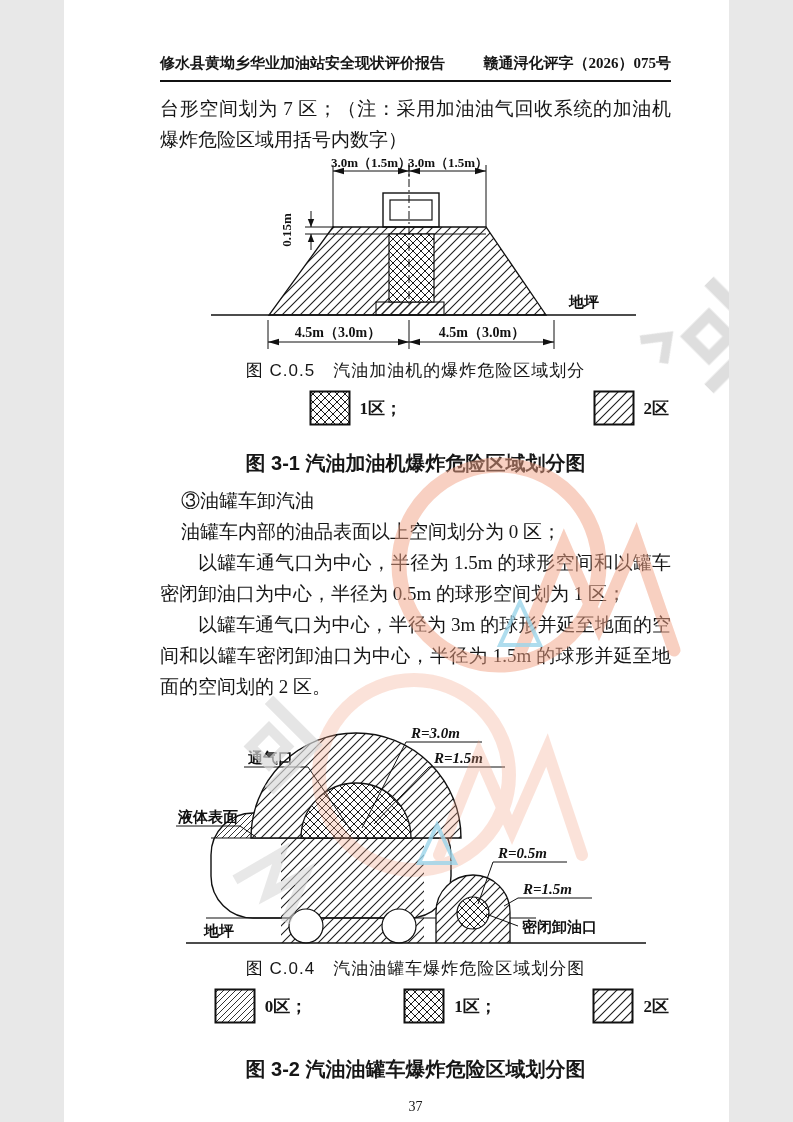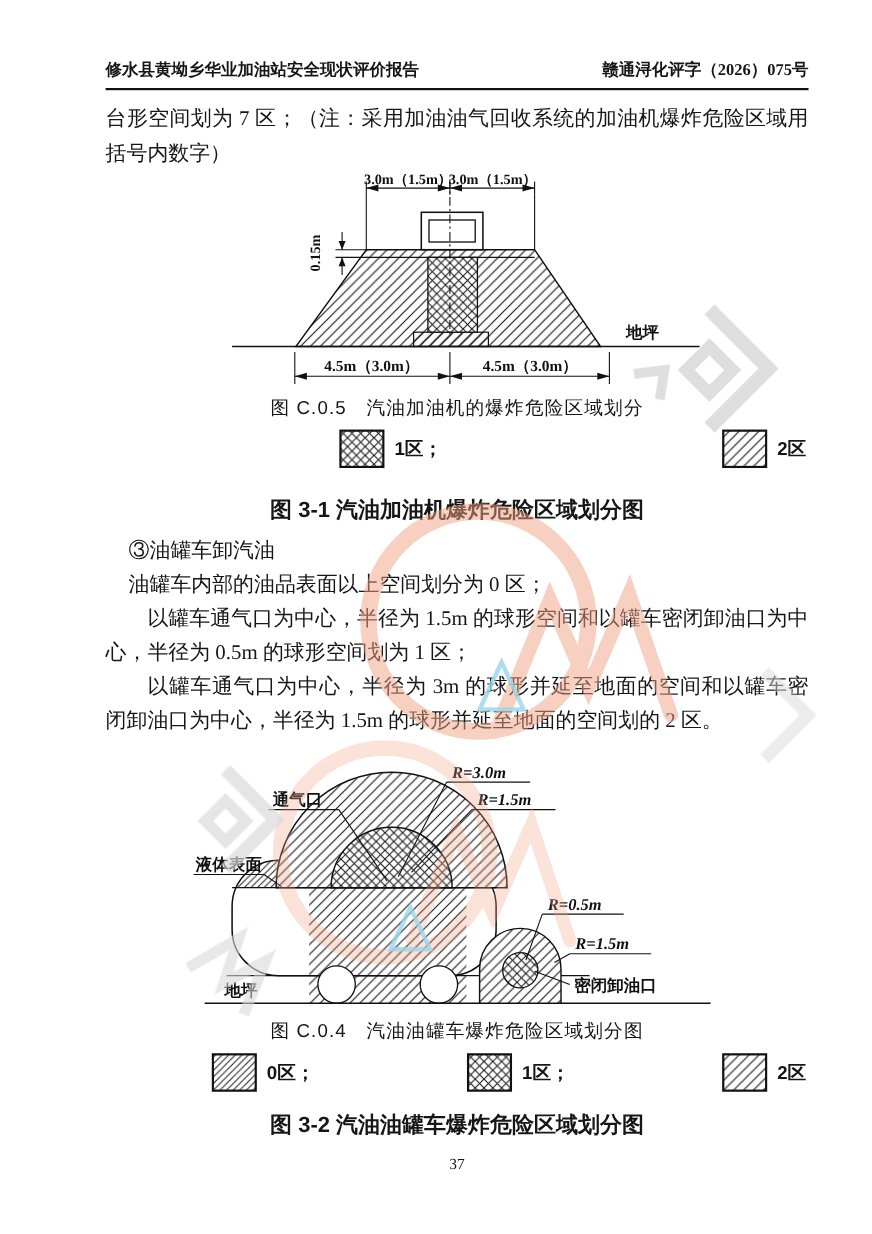--- a/index.html
+++ b/index.html
@@ -1,32 +1,32 @@
 <!DOCTYPE html>
 <html><head>
 <meta charset="utf-8">
 <style>
   html,body{margin:0;padding:0;background:#e8e8e8;}
-  .page{position:relative;width:793px;height:1122px;margin:0 auto;background:#ffffff;
+  .page{position:relative;width:665px;height:1122px;margin:0 auto;background:#ffffff;
         font-family:"Liberation Serif",serif;color:#161616;overflow:hidden;}
   .content{padding:54px 58px 0 96px;}
   .doc-header{display:flex;justify-content:space-between;align-items:flex-end;
         font-weight:bold;font-size:15px;padding-bottom:7px;border-bottom:2.5px solid #111;}
   .para{margin:0;font-size:19px;line-height:31px;text-align:justify;}
   .indent1{text-indent:1.1em;}
   .indent2{text-indent:2em;}
   .fig{text-align:center;margin:0 -20px;}
   .fig svg{display:block;margin:0 auto;}
   .figcap{font-family:"Liberation Sans",sans-serif;font-weight:normal;font-size:17px;
         text-align:center;margin-top:4px;letter-spacing:1px;}
   .figtitle{font-family:"Liberation Sans",sans-serif;font-weight:bold;font-size:20px;
         text-align:center;margin-top:24px;}
   .legendrow{display:flex;justify-content:center;align-items:center;margin-top:8px;}
   .legendrow .sw{display:block;margin-right:9px;}
-  .legend-label{font-family:Liberation Sans, sans-serif;font-weight:bold;font-size:17px;
+  .legend-label{font-family:Liberation Serif, serif;font-weight:bold;font-size:17px;
         margin-right:22px;}
   .pagenum{text-align:center;font-size:14px;margin-top:16px;}
   .watermark{position:absolute;left:0;top:0;width:793px;height:1122px;pointer-events:none;}
   svg text{font-family:"Liberation Serif",serif;fill:#111;}
   .dimtxt{font-size:13px;font-weight:bold;}
   .dimtxt2{font-size:14px;font-weight:bold;}
   .lbl{font-size:15px;font-weight:bold;}
   .rlbl{font-size:15px;font-weight:bold;font-style:italic;}
 </style>
 </head>
@@ -205,21 +205,21 @@
           <rect x="1.5" y="1.5" width="39" height="33" fill="url(#patCross)" stroke="#111" stroke-width="2"></rect>
         </svg>
         <span class="legend-label">1区；</span>
         <svg class="sw" width="42" height="36">
           <rect x="1.5" y="1.5" width="39" height="33" fill="url(#patHatch)" stroke="#111" stroke-width="2"></rect>
         </svg>
         <span class="legend-label">2区</span>
       </div>
     </div>
 
-    <div class="figtitle" style="margin-top:16px">图 3-2 汽油油罐车爆炸危险区域划分图</div>
+    <div class="figtitle" style="margin-top:32px">图 3-2 汽油油罐车爆炸危险区域划分图</div>
 
     <div class="pagenum">37</div>
   </div>
 
   <svg class="watermark" viewBox="0 0 793 1122">
     <g opacity="0.5" stroke="#f2a285" fill="none" stroke-linecap="round">
       <circle cx="435" cy="565" r="100" stroke-width="15"></circle>
       <path d="M455,655 L500,545 L535,625 L572,540 L610,650" stroke-width="13"></path>
     </g>
     <g opacity="0.3" stroke="#f2a285" fill="none" stroke-linecap="round">

